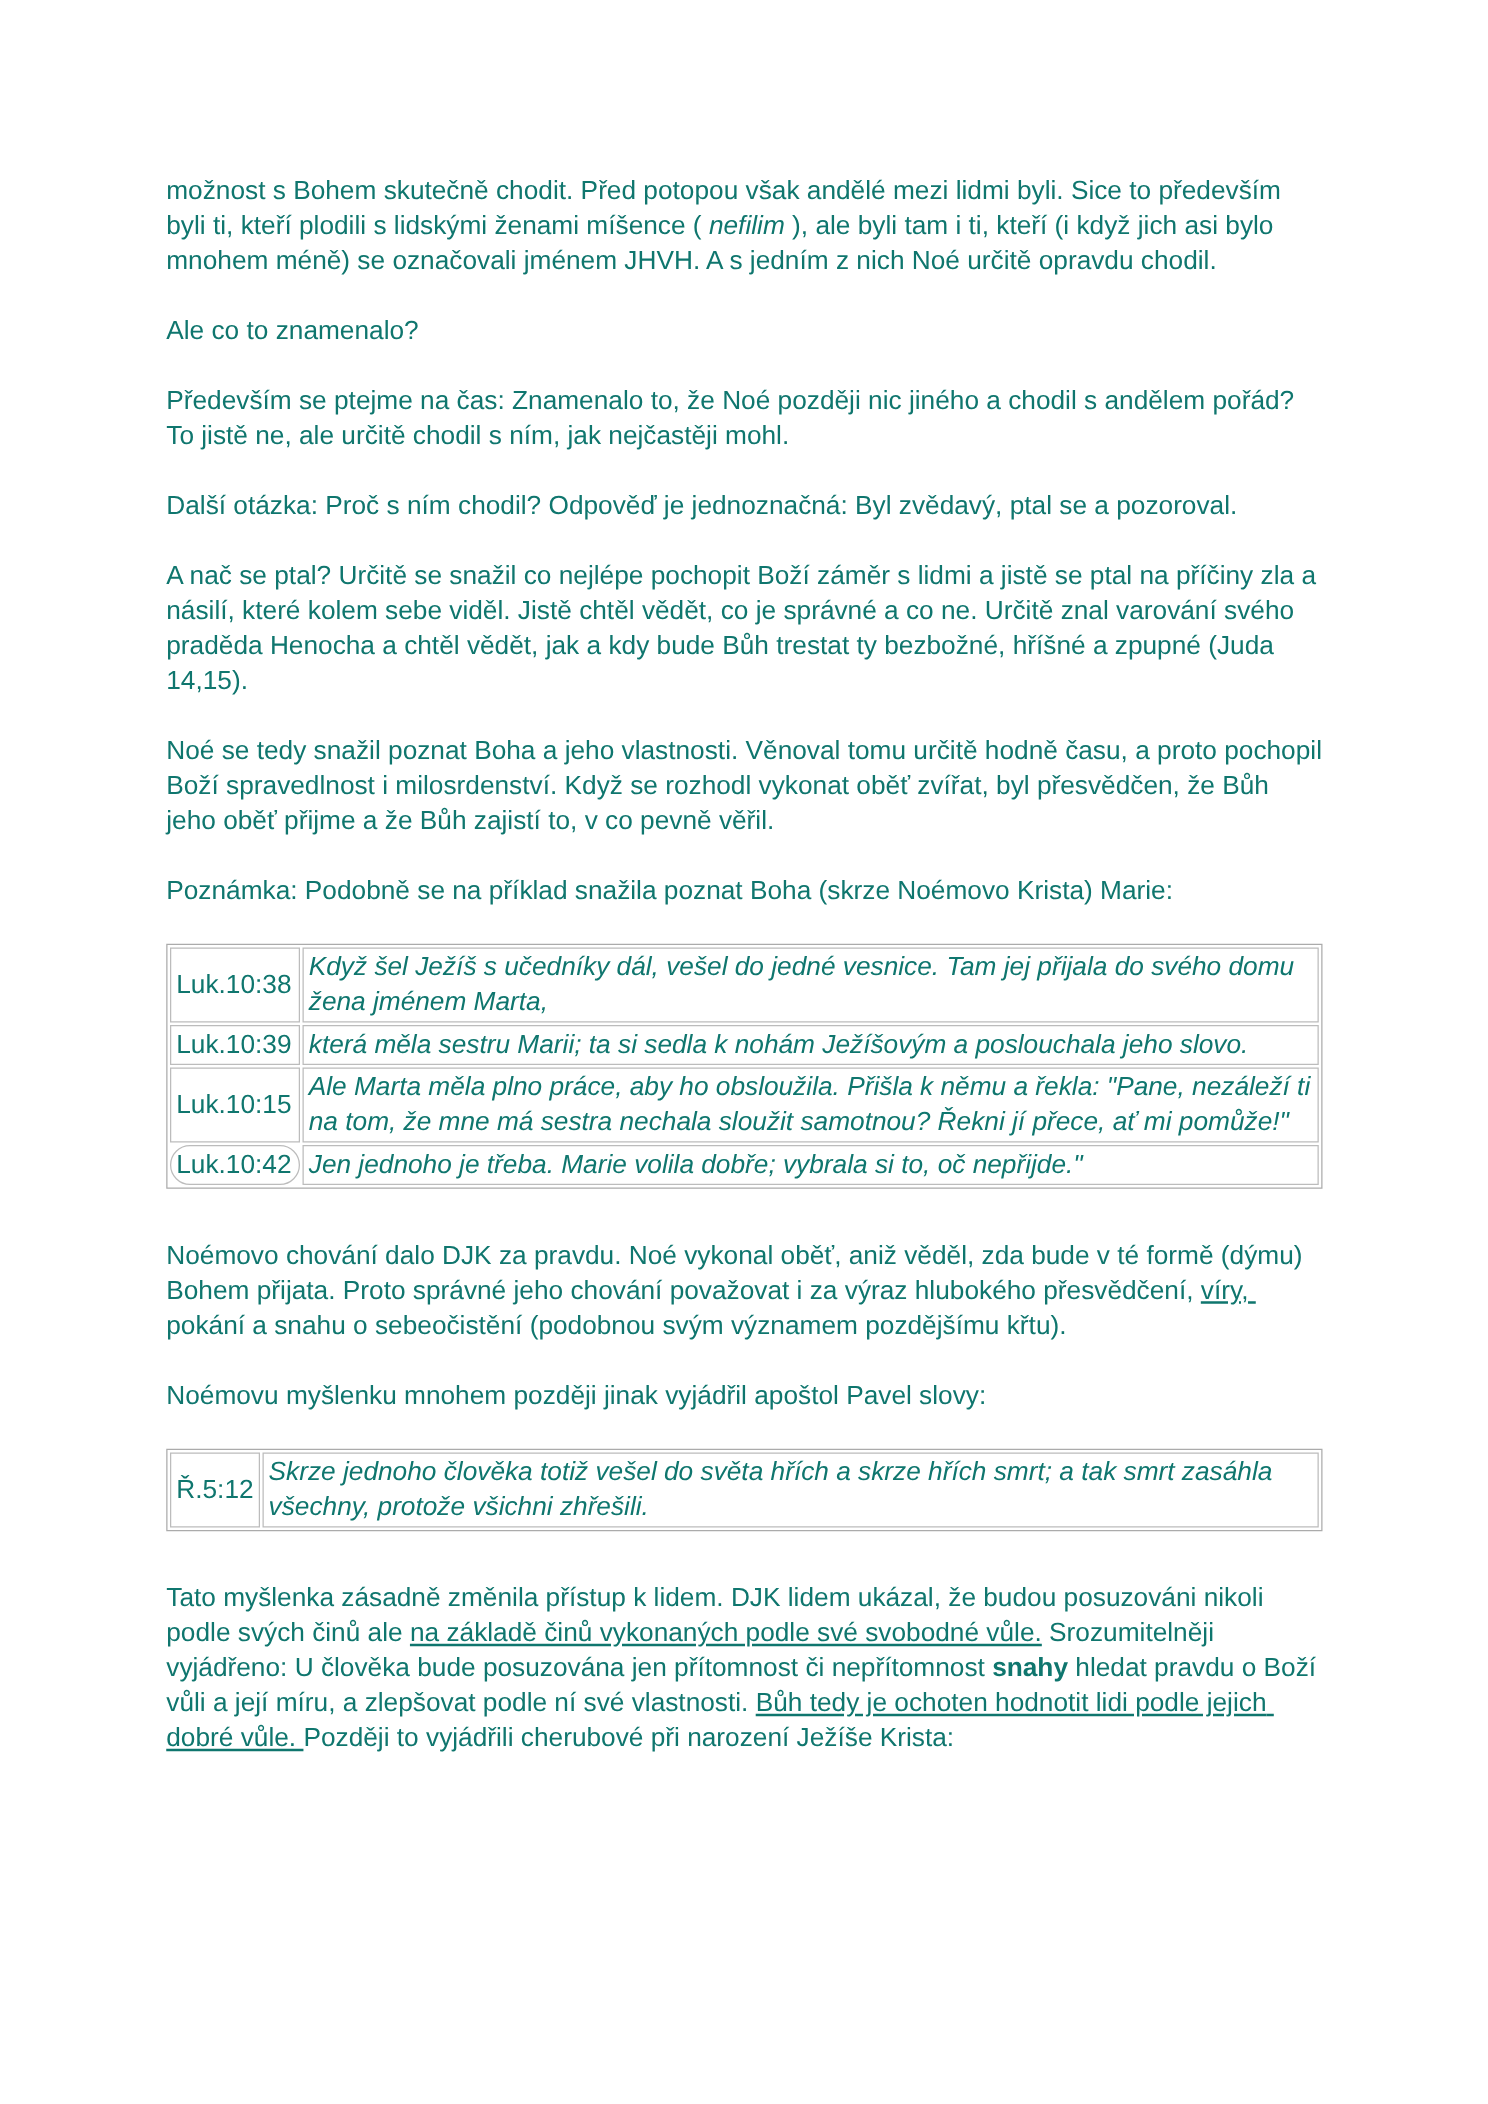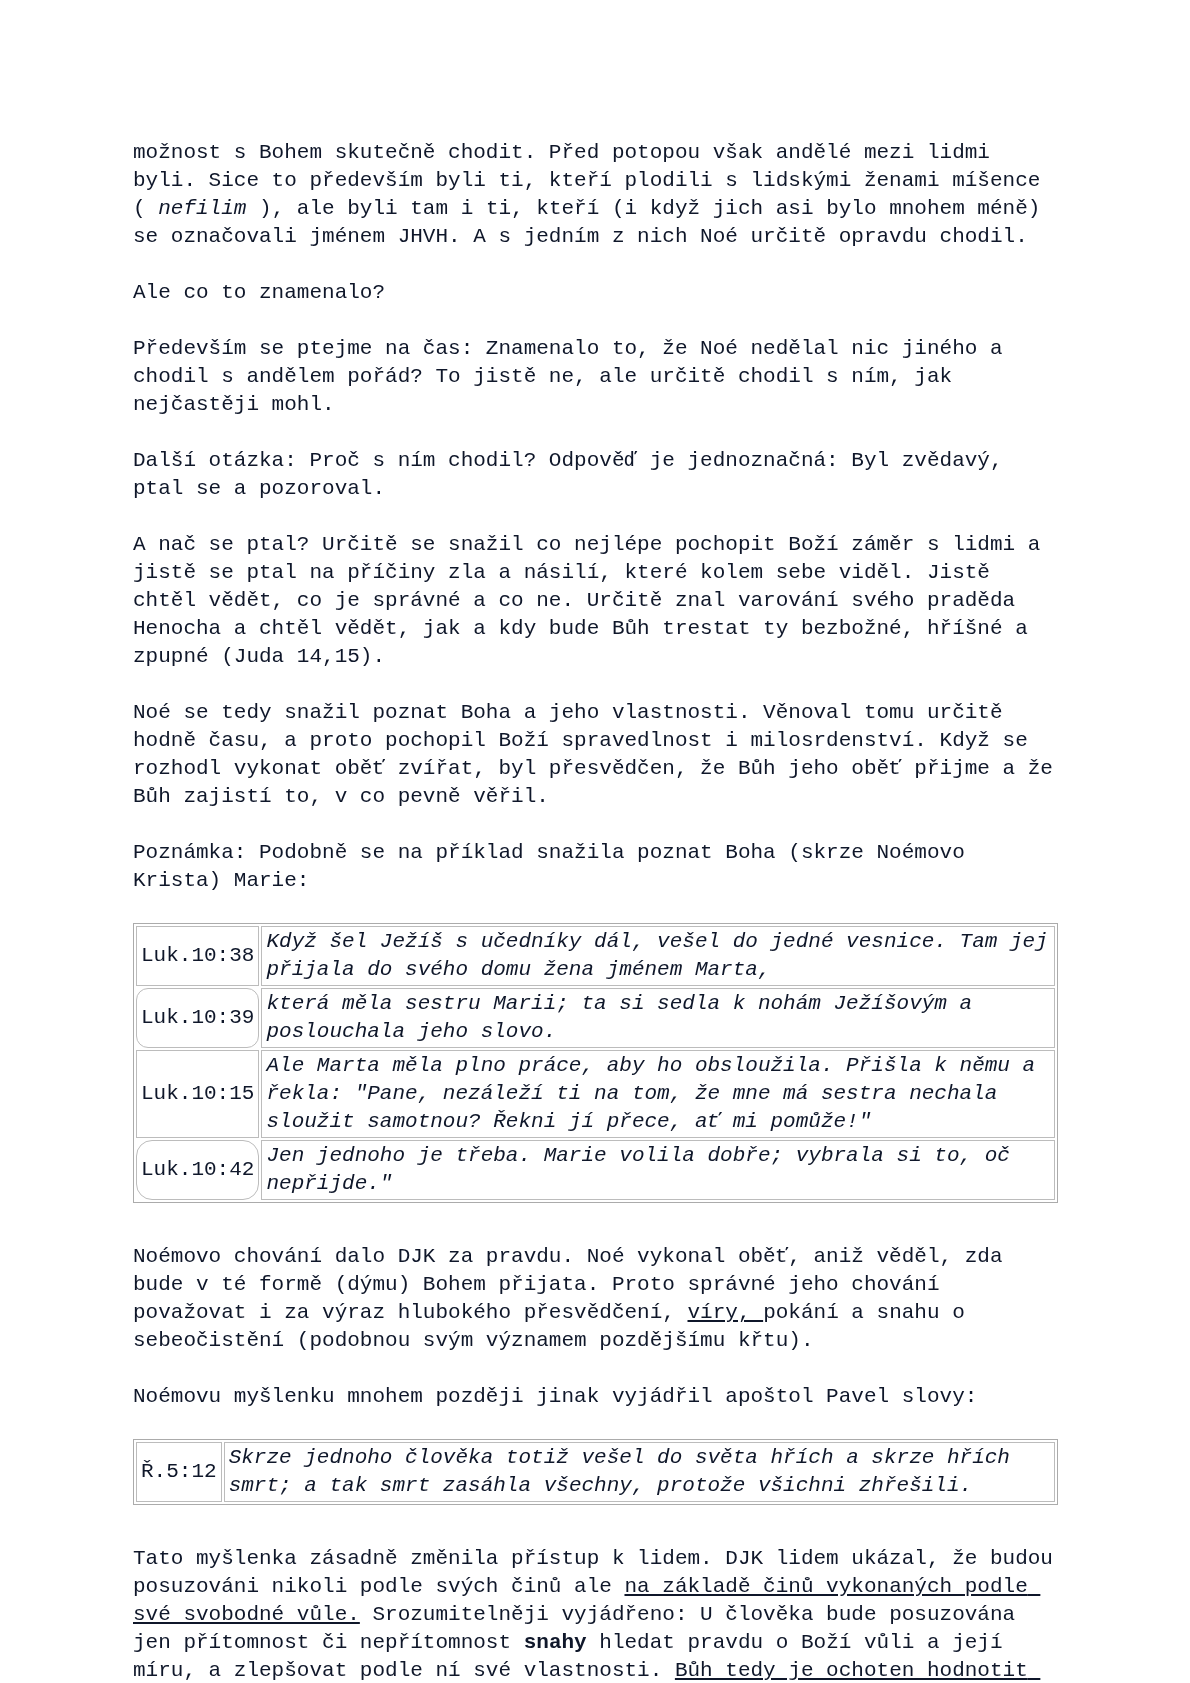--- a/index.html
+++ b/index.html
@@ -2,22 +2,22 @@
 <html><head>
 <meta charset="utf-8">
 <style>
   * { box-sizing: border-box; }
   html, body { margin: 0; padding: 0; background: #ffffff; }
   .page {
     position: relative;
     width: 1190px;
     height: 1683px;
     background: #ffffff;
-    color: #0f172a;
-    font-family: Liberation Mono, monospace;
+    color: #0f766e;
+    font-family: Liberation Sans, sans-serif;
     font-size: 21px;
     line-height: 28px;
     overflow: hidden;
   }
   .doc {
     padding: 139px 132px 0 133px;
   }
   p.para {
     margin: 0 0 28px 0;
     text-align: left;
@@ -49,33 +49,33 @@
     font-style: italic;
   }
 </style>
 </head>
 <body>
 
 <div class="page">
   <main class="doc" id="doc">
       <p class="para"><span class="run">možnost s Bohem skutečně chodit. Před potopou však andělé mezi lidmi byli. Sice to především byli ti, kteří plodili s lidskými ženami míšence ( </span><span class="run italic">nefilim</span><span class="run"> ), ale byli tam i ti, kteří (i když jich asi bylo mnohem méně) se označovali jménem JHVH. A s jedním z nich Noé určitě opravdu chodil.</span></p>
       <p class="para"><span class="run">Ale co to znamenalo?</span></p>
-      <p class="para"><span class="run">Především se ptejme na čas: Znamenalo to, že Noé nedělal nic jiného a chodil s andělem pořád? To jistě ne, ale určitě chodil s ním, jak nejčastěji mohl.</span></p>
+      <p class="para"><span class="run">Především se ptejme na čas: Znamenalo to, že Noé později nic jiného a chodil s andělem pořád? To jistě ne, ale určitě chodil s ním, jak nejčastěji mohl.</span></p>
       <p class="para"><span class="run">Další otázka: Proč s ním chodil? Odpověď je jednoznačná: Byl zvědavý, ptal se a pozoroval.</span></p>
       <p class="para"><span class="run">A nač se ptal? Určitě se snažil co nejlépe pochopit Boží záměr s lidmi a jistě se ptal na příčiny zla a násilí, které kolem sebe viděl. Jistě chtěl vědět, co je správné a co ne. Určitě znal varování svého praděda Henocha a chtěl vědět, jak a kdy bude Bůh trestat ty bezbožné, hříšné a zpupné (Juda 14,15).</span></p>
       <p class="para"><span class="run">Noé se tedy snažil poznat Boha a jeho vlastnosti. Věnoval tomu určitě hodně času, a proto pochopil Boží spravedlnost i milosrdenství. Když se rozhodl vykonat oběť zvířat, byl přesvědčen, že Bůh jeho oběť přijme a že Bůh zajistí to, v co pevně věřil.</span></p>
       <p class="para"><span class="run">Poznámka: Podobně se na příklad snažila poznat Boha (skrze Noémovo Krista) Marie:</span></p>
       <table class="scripture">
         <tbody>
           <tr>
             <td class="ref" style="width: 104px;">Luk.10:38</td>
             <td class="txt">Když šel Ježíš s učedníky dál, vešel do jedné vesnice. Tam jej přijala do svého domu žena jménem Marta,</td>
           </tr>
           <tr>
-            <td class="ref" style="width: 104px; border-radius: 12px;">Luk.10:39</td>
+            <td class="ref" style="width: 104px;">Luk.10:39</td>
             <td class="txt">která měla sestru Marii; ta si sedla k nohám Ježíšovým a poslouchala jeho slovo.</td>
           </tr>
           <tr>
             <td class="ref" style="width: 104px;">Luk.10:15</td>
             <td class="txt">Ale Marta měla plno práce, aby ho obsloužila. Přišla k němu a řekla: "Pane, nezáleží ti na tom, že mne má sestra nechala sloužit samotnou? Řekni jí přece, ať mi pomůže!"</td>
           </tr>
           <tr>
             <td class="ref" style="width: 104px; border-radius: 16px;">Luk.10:42</td>
             <td class="txt">Jen jednoho je třeba. Marie volila dobře; vybrala si to, oč nepřijde."</td>
           </tr>

